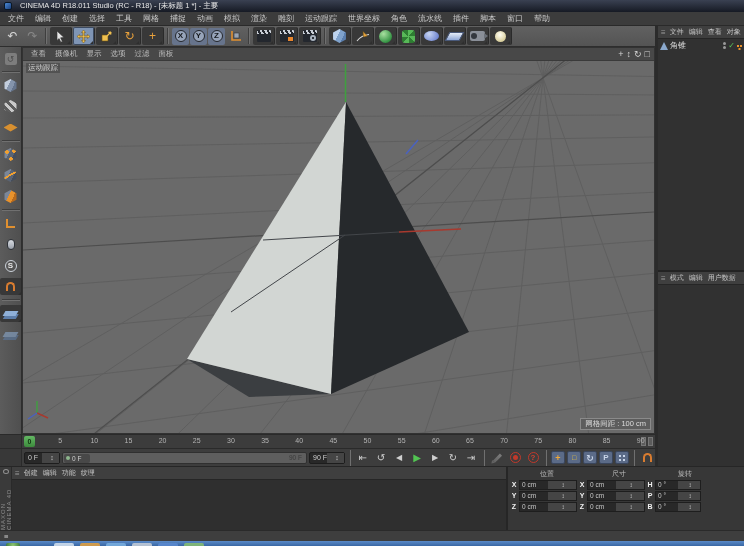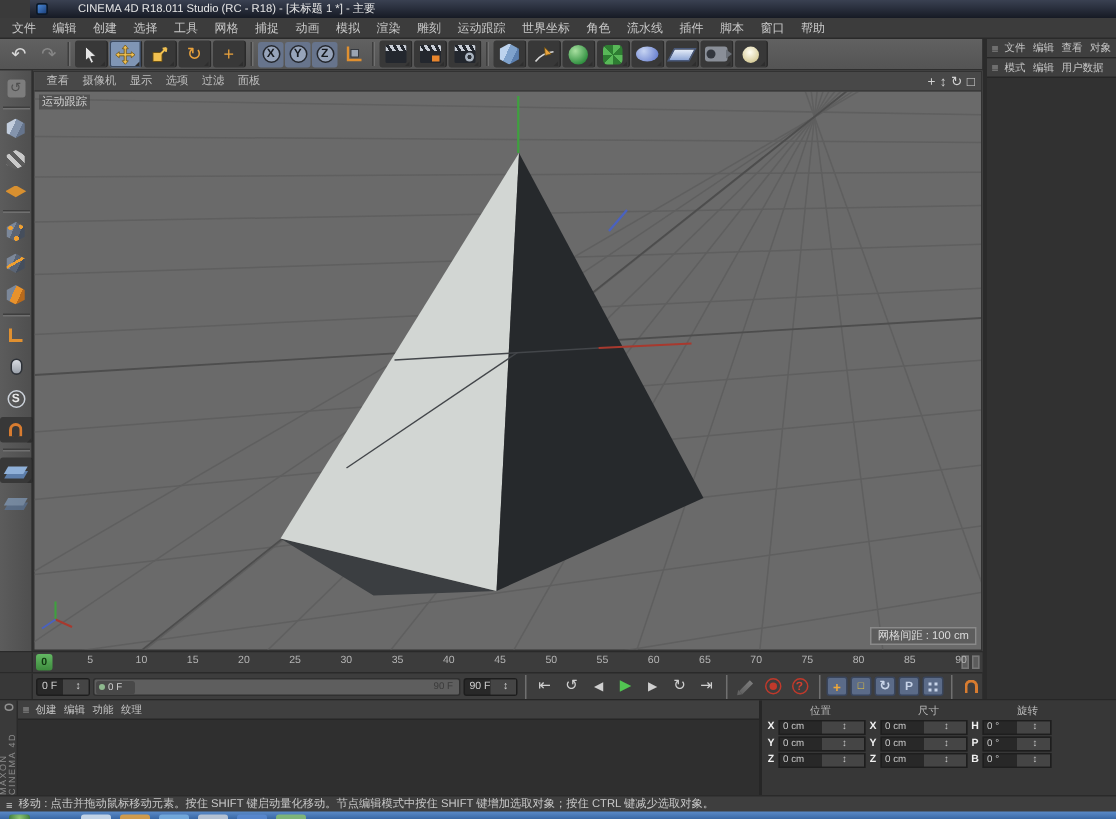--- a/index.html
+++ b/index.html
@@ -1,21 +1,21 @@
 <!DOCTYPE html>
 <html><head>
 <meta charset="utf-8">
 <style>
   html,body{margin:0;padding:0;background:#222;}
   *{box-sizing:border-box;font-family:"Liberation Sans","DejaVu Sans",sans-serif;}
   #app{position:relative;width:744px;height:546px;background:#3a3a3a;overflow:hidden;
        -webkit-user-select:none;user-select:none;}
   
   .titlebar{height:12px;background:linear-gradient(#3a4152,#161a24);display:flex;align-items:center;
-            padding:0 4px;color:#e6e6e6;font-size:7.5px;gap:20px;margin-left:20px;}
+            padding:0 4px;color:#e6e6e6;font-size:7.5px;gap:8px;}
   .appicon{width:8px;height:8px;border-radius:2px;background:linear-gradient(135deg,#4a8ad8,#1c3f7a);
            border:1px solid #0a1828;flex:0 0 auto;}
   
   .menubar{height:14px;background:#3c3c3c;border-bottom:1px solid #2a2a2a;display:flex;align-items:center;
            padding:0 3px;gap:1px;}
   .menu-item{color:#c9c9c9;font-size:8px;padding:1px 5px;white-space:nowrap;}
   
   .bodyrow{display:flex;height:440px;}
   .leftcol{width:655px;display:flex;flex-direction:column;}
   
@@ -498,20 +498,32 @@
     </div>
 
     <div class="rightcol">
       <div class="pheader">
         <span class="burger">≡</span>
         <span class="menu-item">文件</span>
         <span class="menu-item">编辑</span>
         <span class="menu-item">查看</span>
         <span class="menu-item">对象</span>
       </div>
+      <div class="ombody">
+        <div class="objrow">
+          <span class="coneicon"></span>
+          <span class="objname">角锥</span>
+          <span class="dotcol">
+              <i></i>
+              <i></i>
+            </span>
+          <span class="gcheck">✓</span>
+          <span class="odots"></span>
+        </div>
+      </div>
       <div class="pheader">
         <span class="burger">≡</span>
         <span class="menu-item">模式</span>
         <span class="menu-item">编辑</span>
         <span class="menu-item">用户数据</span>
       </div>
       <div class="ambody"></div>
     </div>
   </div>
 
@@ -587,21 +599,20 @@
               <span>0 °</span>
               <span class="stepper">↕</span>
             </div>
           </div>
         </div>
     </div>
   </div>
 
   <div class="statusbar">
     <span class="burger">≡</span>
-    <span>移动 : 点击并拖动鼠标移动元素。按住 SHIFT 键启动量化移动。节点编辑模式中按住 SHIFT 键增加选取对象；按住 CTRL 键减少选取对象。</span>
   </div>
 
   <div class="taskbar">
     <span class="tbi" style="left:6px;width:14px;background:radial-gradient(circle,#9fd86a,#3a7a2a)"></span>
     <span class="tbi" style="left:54px;background:#d8e4f0"></span>
     <span class="tbi" style="left:80px;background:#e8a23c"></span>
     <span class="tbi" style="left:106px;background:#7ab0e0"></span>
     <span class="tbi" style="left:132px;background:#c8cfd8"></span>
     <span class="tbi" style="left:158px;background:#5a8ad0"></span>
     <span class="tbi" style="left:184px;background:#88c070"></span>

